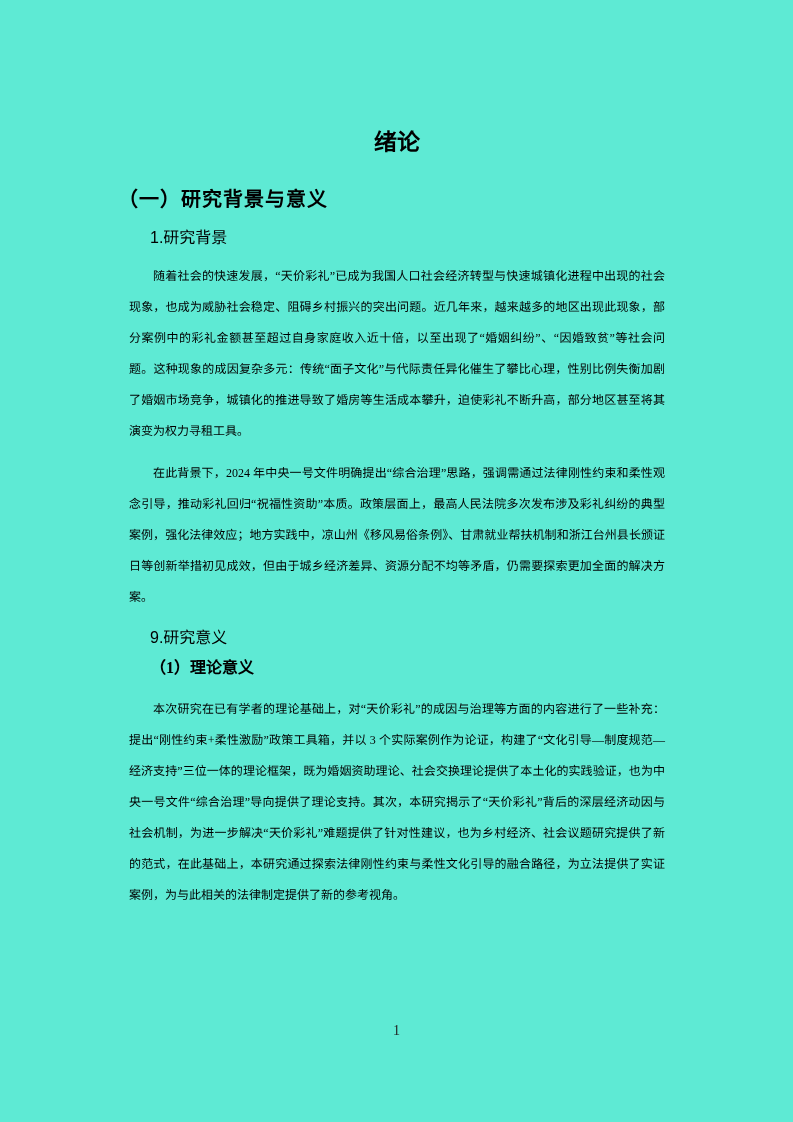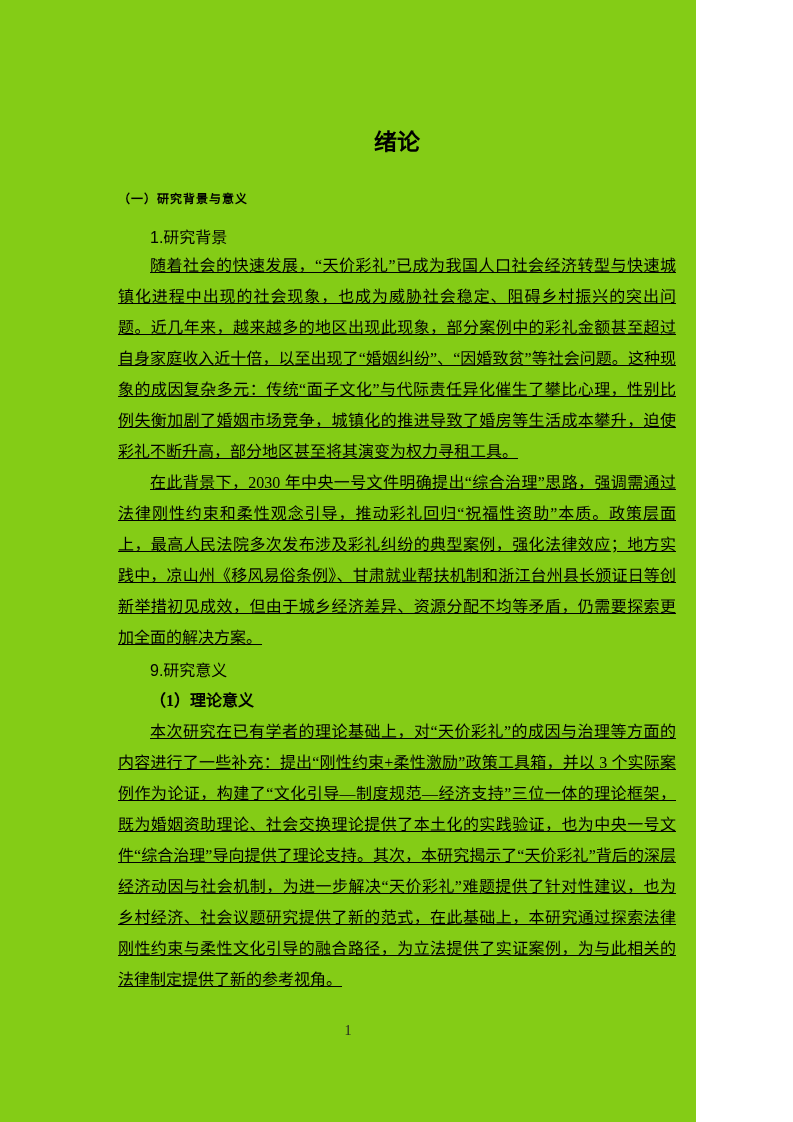--- a/index.html
+++ b/index.html
@@ -2,23 +2,23 @@
 <html lang="zh-CN"><head>
 <meta charset="utf-8">
 <style>
   html, body {
     margin: 0;
     padding: 0;
     background: #ffffff;
   }
   .page {
     position: relative;
-    width: 696px;
+    width: 793px;
     height: 1122px;
-    background: #84cc16;
+    background: #5eead4;
     overflow: hidden;
     color: #000000;
     font-family: "Liberation Serif", "DejaVu Serif", serif;
   }
   .content {
     position: absolute;
     left: 118px;
     width: 558px;
     top: 0;
   }
@@ -27,21 +27,21 @@
     text-align: center;
     font-family: "Liberation Sans", "DejaVu Sans", sans-serif;
     font-weight: bold;
     font-size: 23px;
     line-height: 32px;
   }
   .section-heading {
     margin: 26px 0 0 0;
     font-family: "Liberation Sans", "DejaVu Sans", sans-serif;
     font-weight: bold;
-    font-size: 12px;
+    font-size: 20px;
     line-height: 30px;
     letter-spacing: 1px;
   }
   .sub-heading {
     margin: 12px 0 0 0;
     font-family: "Liberation Sans", "DejaVu Sans", sans-serif;
     font-weight: normal;
     font-size: 16px;
     line-height: 24px;
     text-indent: 2em;
@@ -51,26 +51,25 @@
     line-height: 28px;
   }
   .item-heading {
     margin: 0;
     font-size: 16px;
     line-height: 31px;
     text-indent: 2em;
     font-weight: bold;
   }
   .para {
-    margin: 0;
-    font-size: 16px;
+    margin: 11px;
+    font-size: 12px;
     line-height: 31px;
     text-align: justify;
     text-indent: 2em;
-    text-decoration: underline;
   }
   .page-number {
     position: absolute;
     left: 0;
     right: 0;
     top: 1022px;
     text-align: center;
     font-size: 14px;
     line-height: 18px;
     color: #222222;
@@ -83,21 +82,21 @@
   <div class="content">
 
     <div class="doc-title">绪论</div>
 
     <div class="section-heading">（一）研究背景与意义</div>
 
     <div class="sub-heading">1.研究背景</div>
 
     <p class="para">随着社会的快速发展，“天价彩礼”已成为我国人口社会经济转型与快速城镇化进程中出现的社会现象，也成为威胁社会稳定、阻碍乡村振兴的突出问题。近几年来，越来越多的地区出现此现象，部分案例中的彩礼金额甚至超过自身家庭收入近十倍，以至出现了“婚姻纠纷”、“因婚致贫”等社会问题。这种现象的成因复杂多元：传统“面子文化”与代际责任异化催生了攀比心理，性别比例失衡加剧了婚姻市场竞争，城镇化的推进导致了婚房等生活成本攀升，迫使彩礼不断升高，部分地区甚至将其演变为权力寻租工具。</p>
 
-    <p class="para">在此背景下，2030 年中央一号文件明确提出“综合治理”思路，强调需通过法律刚性约束和柔性观念引导，推动彩礼回归“祝福性资助”本质。政策层面上，最高人民法院多次发布涉及彩礼纠纷的典型案例，强化法律效应；地方实践中，凉山州《移风易俗条例》、甘肃就业帮扶机制和浙江台州县长颁证日等创新举措初见成效，但由于城乡经济差异、资源分配不均等矛盾，仍需要探索更加全面的解决方案。</p>
+    <p class="para">在此背景下，2024 年中央一号文件明确提出“综合治理”思路，强调需通过法律刚性约束和柔性观念引导，推动彩礼回归“祝福性资助”本质。政策层面上，最高人民法院多次发布涉及彩礼纠纷的典型案例，强化法律效应；地方实践中，凉山州《移风易俗条例》、甘肃就业帮扶机制和浙江台州县长颁证日等创新举措初见成效，但由于城乡经济差异、资源分配不均等矛盾，仍需要探索更加全面的解决方案。</p>
 
     <div class="sub-heading second">9.研究意义</div>
 
     <div class="item-heading">（1）理论意义</div>
 
     <p class="para">本次研究在已有学者的理论基础上，对“天价彩礼”的成因与治理等方面的内容进行了一些补充：提出“刚性约束+柔性激励”政策工具箱，并以 3 个实际案例作为论证，构建了“文化引导—制度规范—经济支持”三位一体的理论框架，既为婚姻资助理论、社会交换理论提供了本土化的实践验证，也为中央一号文件“综合治理”导向提供了理论支持。其次，本研究揭示了“天价彩礼”背后的深层经济动因与社会机制，为进一步解决“天价彩礼”难题提供了针对性建议，也为乡村经济、社会议题研究提供了新的范式，在此基础上，本研究通过探索法律刚性约束与柔性文化引导的融合路径，为立法提供了实证案例，为与此相关的法律制定提供了新的参考视角。</p>
 
   </div>
 
   <div class="page-number">1</div>

